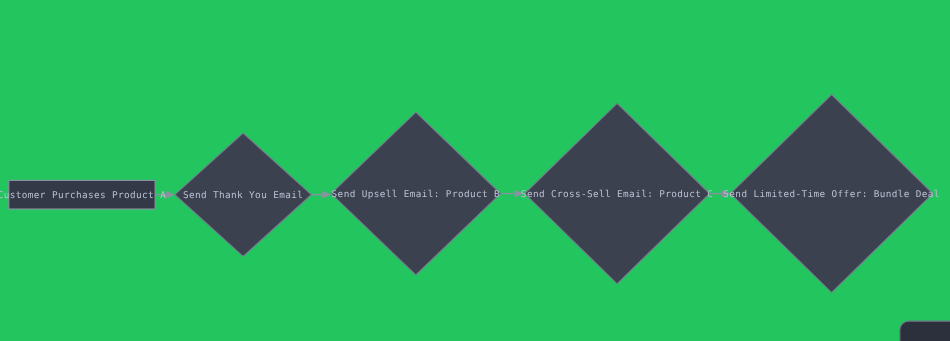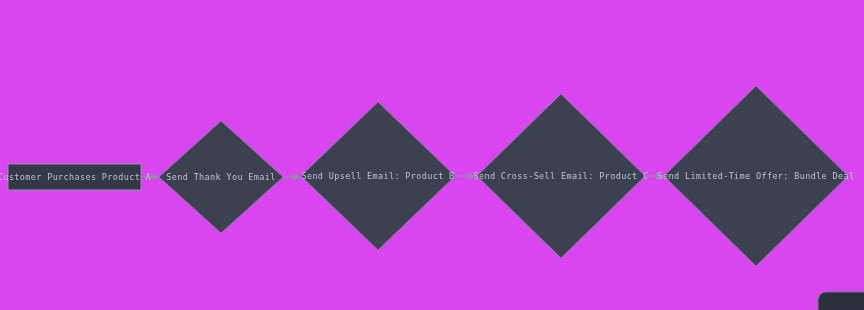--- a/index.html
+++ b/index.html
@@ -10,21 +10,21 @@
     width: 864px;
     height: 310px;
     overflow: hidden;
     background: #272b36;
     font-family: "DejaVu Sans Mono", "Liberation Mono", monospace;
   }
   #canvas {
     position: relative;
     width: 864px;
     height: 310px;
-    background: #d946ef;
+    background: #22c55e;
   }
   #flow-svg {
     position: absolute;
     left: 0;
     top: 0;
     width: 864px;
     height: 310px;
     display: block;
   }
   .node-shape {

